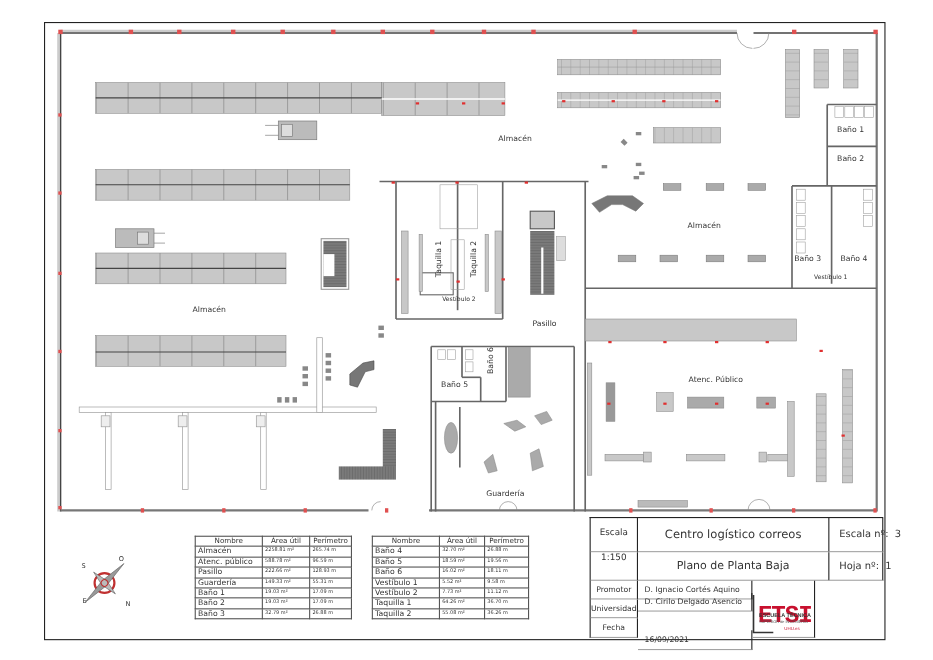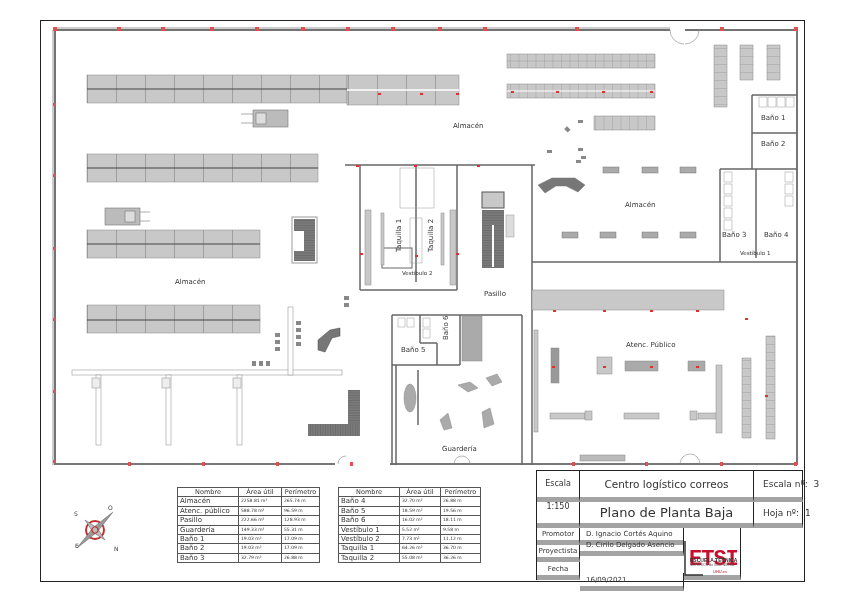--- a/index.html
+++ b/index.html
@@ -7,21 +7,21 @@
   .sheet{position:absolute;left:40px;top:20px;width:763px;height:560px;border:1px solid #222;background:#fff;}
   .plan{position:absolute;left:0;top:0;width:848px;height:600px;}
   .lbl{position:absolute;font-family:"DejaVu Sans",sans-serif;font-size:7px;color:#333;white-space:nowrap;}
   .lbl.v{transform:rotate(-90deg);transform-origin:left top;}
   .tbl{position:absolute;border-collapse:collapse;font-family:"DejaVu Sans",sans-serif;padding-left:26px;}
   .tbl td,.tbl th{border:1px solid #555;padding:0 2px;height:8.4px;line-height:8.4px;font-weight:normal;white-space:nowrap;}
   .tbl th{font-size:6.5px;text-align:center;color:#333;}
   .tbl td.n{font-size:7px;color:#333;text-align:left;}
   .tbl td.v{font-size:4.5px;color:#333;}
   .title-block{position:absolute;left:536px;top:470px;width:266px;height:109px;border-left:1px solid #222;border-top:1px solid #222;font-family:"DejaVu Sans",sans-serif;}
-  .tb-cell{position:absolute;border-right:1px solid #222;border-bottom:5px solid #a3a3a3;box-sizing:border-box;display:flex;align-items:center;justify-content:center;font-size:8px;color:#333;white-space:nowrap;}
+  .tb-cell{position:absolute;border-right:1px solid #222;border-bottom:1px solid #a3a3a3;box-sizing:border-box;display:flex;align-items:center;justify-content:center;font-size:8px;color:#333;white-space:nowrap;}
   .etsi{position:absolute;left:683px;top:531px;width:56px;height:46px;}
   .etsi .word{position:absolute;left:6px;top:16px;font-family:Liberation Mono, monospace;font-weight:bold;font-size:22px;color:#c8102e;letter-spacing:-1px;}
   .etsi .sub1{position:absolute;left:7px;top:26px;font-family:"Liberation Sans",sans-serif;font-size:5px;font-weight:bold;color:#333;}
   .etsi .sub2{position:absolute;left:7px;top:32px;font-family:"Liberation Sans",sans-serif;font-size:3.5px;color:#555;}
   .etsi .sub3{position:absolute;left:30px;top:38px;font-family:"Liberation Sans",sans-serif;font-size:4px;color:#c8102e;}
 </style>
 </head>
 <body>
 
 <div class="sheet"></div>
@@ -425,30 +425,30 @@
         <td class="v">55.08 m²</td>
         <td class="v">36.26 m</td>
       </tr>
 </tbody>
   </table>
 
 <div class="title-block">
   <div class="tb-cell" style="left:0;top:0;width:43px;height:31px;align-items:flex-start;padding-top:8px;">Escala</div>
   <div class="tb-cell" style="left:0;top:31px;width:43px;height:26px;align-items:flex-start;padding-top:0;border-top:none;">1:150</div>
   <div class="tb-cell" style="left:43px;top:0;width:174px;height:31px;font-size:10.5px;">Centro logístico correos</div>
-  <div class="tb-cell" style="left:43px;top:31px;width:174px;height:26px;font-size:13px;">Plano de Planta Baja</div>
+  <div class="tb-cell" style="left:43px;top:31px;width:174px;height:26px;font-size:10px;">Plano de Planta Baja</div>
   <div class="tb-cell" style="left:217px;top:0;width:49px;height:31px;font-size:9px;justify-content:flex-start;padding-left:9px;">
     <span>Escala nº:</span>&nbsp;&nbsp;<span>3</span>
   </div>
   <div class="tb-cell" style="left:217px;top:31px;width:49px;height:26px;font-size:9px;justify-content:flex-start;padding-left:9px;">
     <span>Hoja nº:</span>&nbsp;&nbsp;<span>1</span>
   </div>
   <div class="tb-cell" style="left:0;top:57px;width:43px;height:17px;font-size:7px;">Promotor</div>
   <div class="tb-cell" style="left:43px;top:57px;width:104px;height:17px;font-size:7px;justify-content:flex-start;padding-left:6px;">D. Ignacio Cortés Aquino</div>
-  <div class="tb-cell" style="left:0;top:74px;width:43px;height:17px;font-size:7px;">Proyectista</div>
+  <div class="tb-cell" style="left:0;top:74px;width:43px;height:17px;font-size:7px;">Universidad</div>
   <div class="tb-cell" style="left:43px;top:68px;width:104px;height:17px;font-size:7px;justify-content:flex-start;padding-left:6px;">D. Cirilo Delgado Asencio</div>
   <div class="tb-cell" style="left:0;top:91px;width:43px;height:18px;font-size:7px;">Fecha</div>
   <div class="tb-cell" style="left:43px;top:102px;width:104px;height:18px;font-size:7px;justify-content:flex-start;padding-left:6px;">16/09/2021</div>
   <div class="tb-cell" style="left:147px;top:57px;width:57px;height:52px;"></div>
 </div>
 
 <div class="etsi">
   <svg width="56" height="46" style="position:absolute;left:0;top:0;">
     <polyline points="2,10 2,44 20,44" fill="none" stroke="#333" stroke-width="1.5"></polyline>
   </svg>

